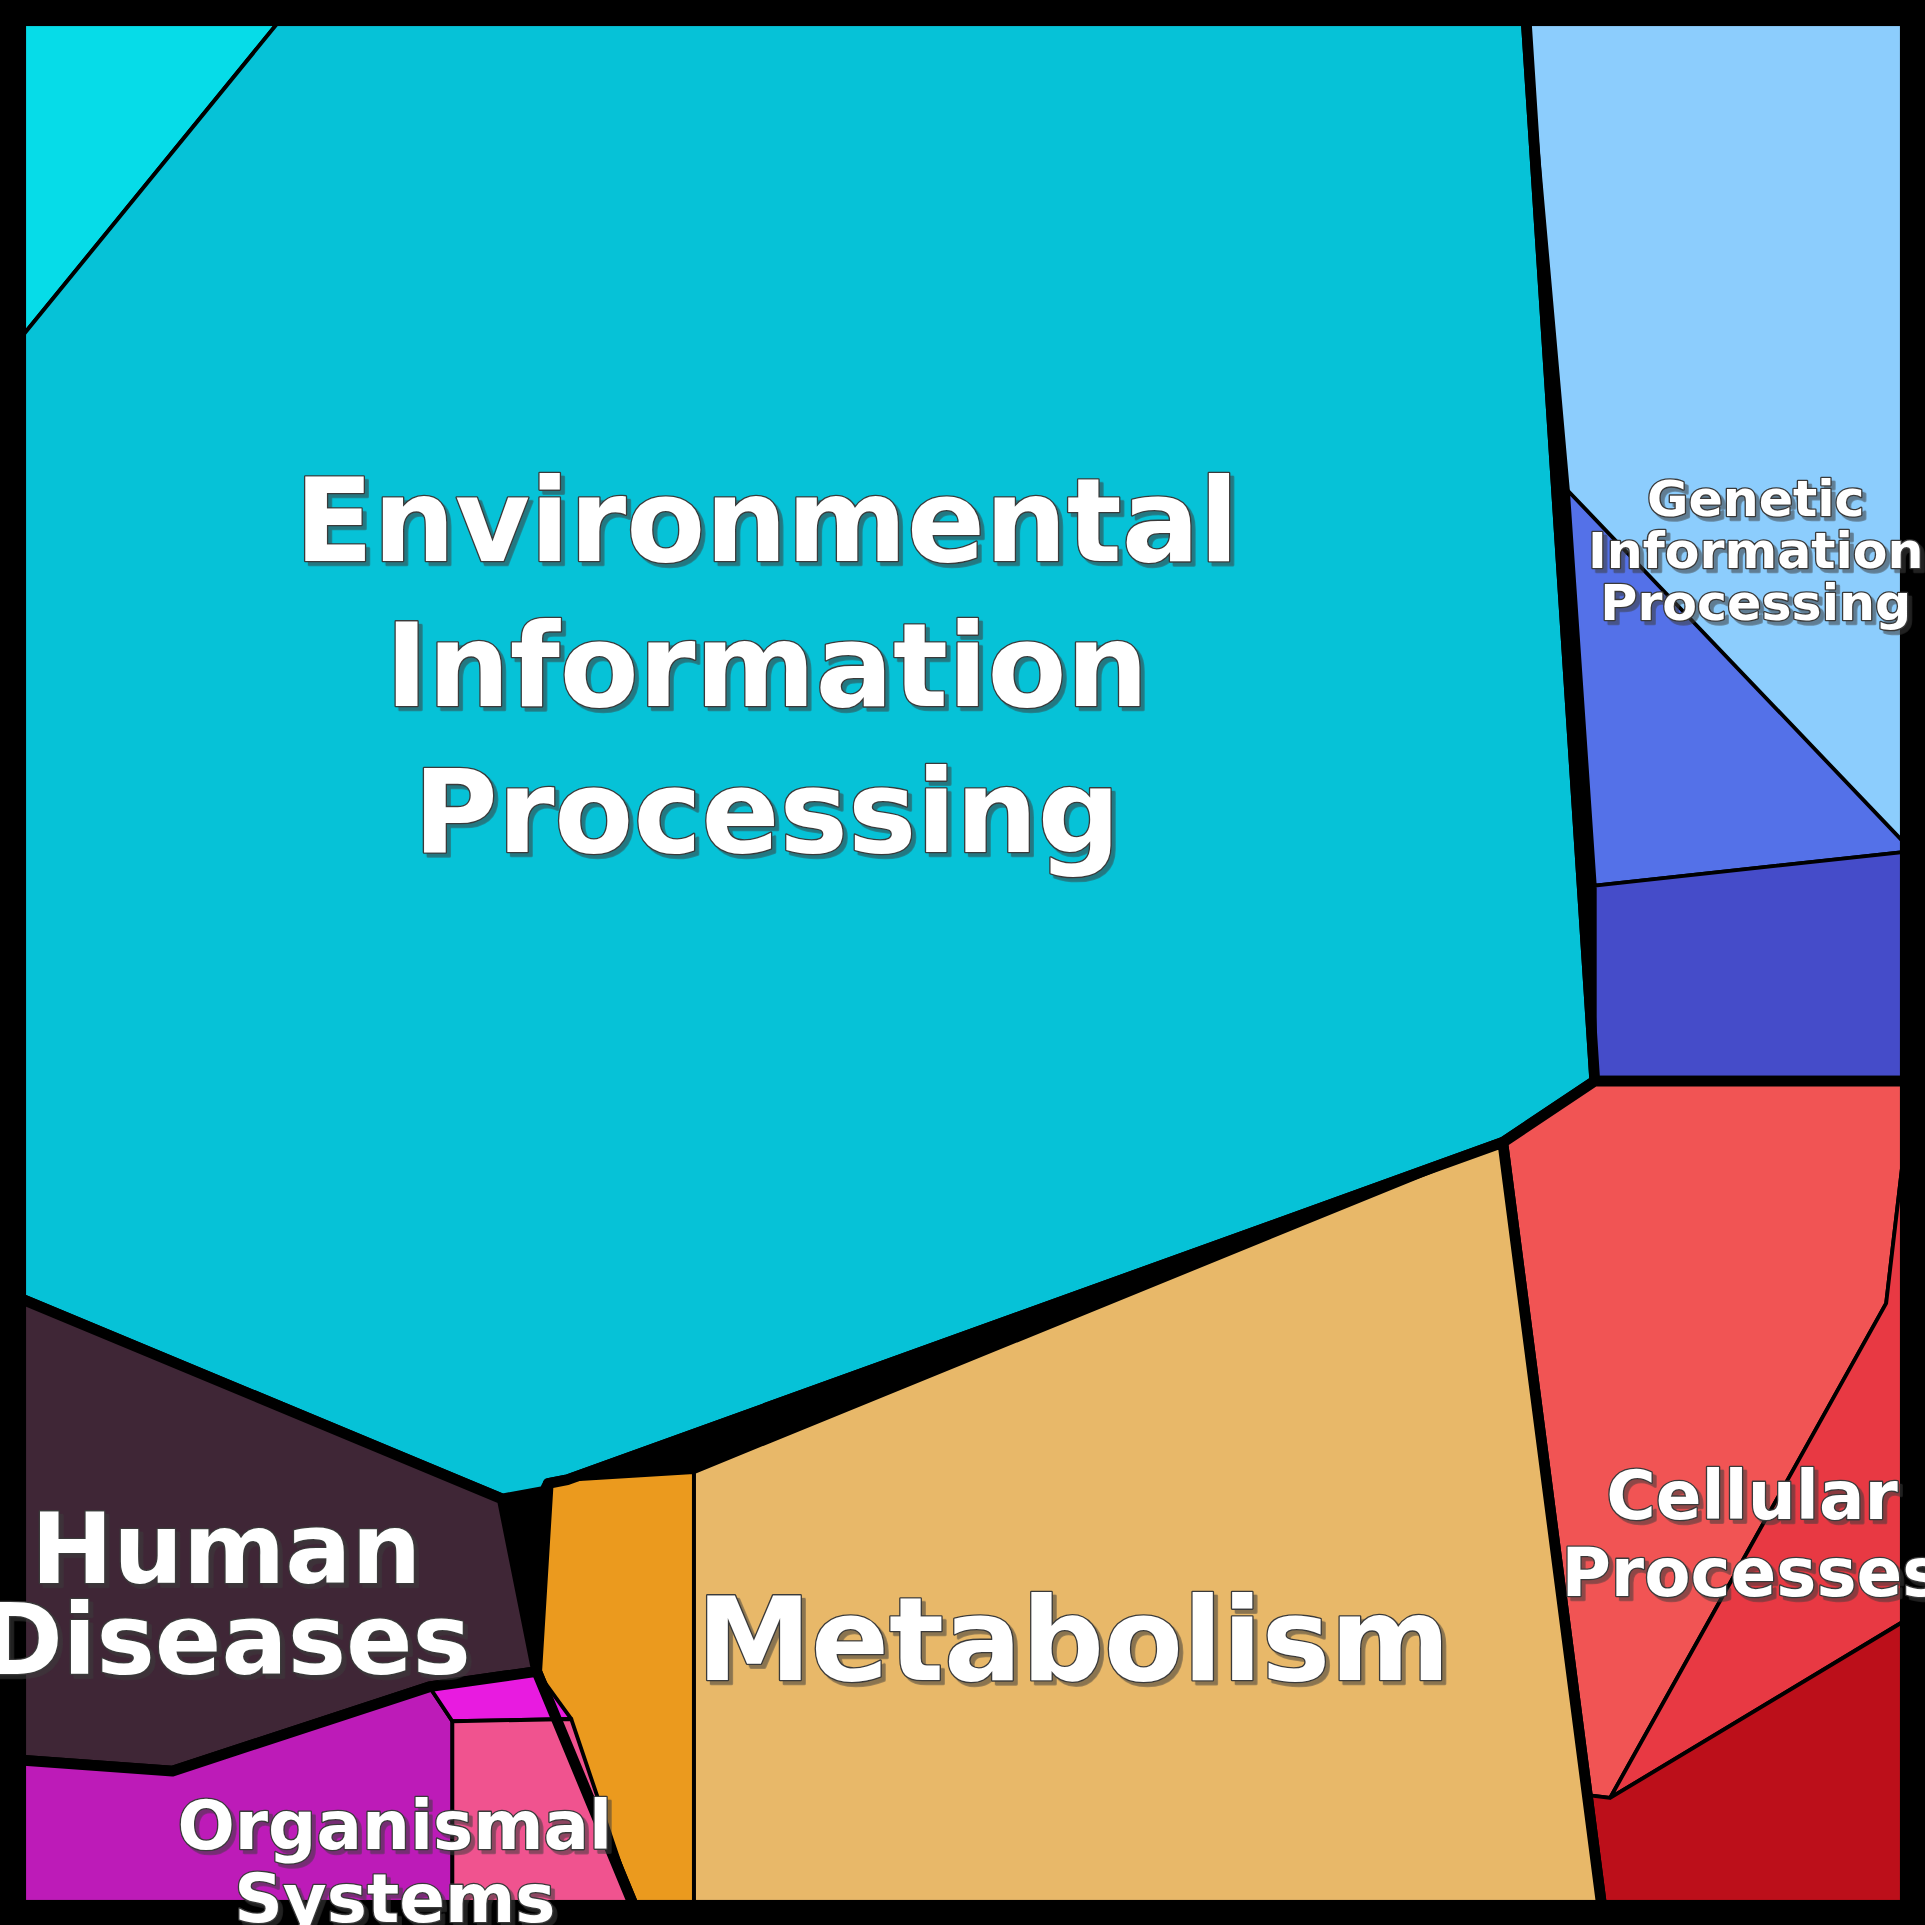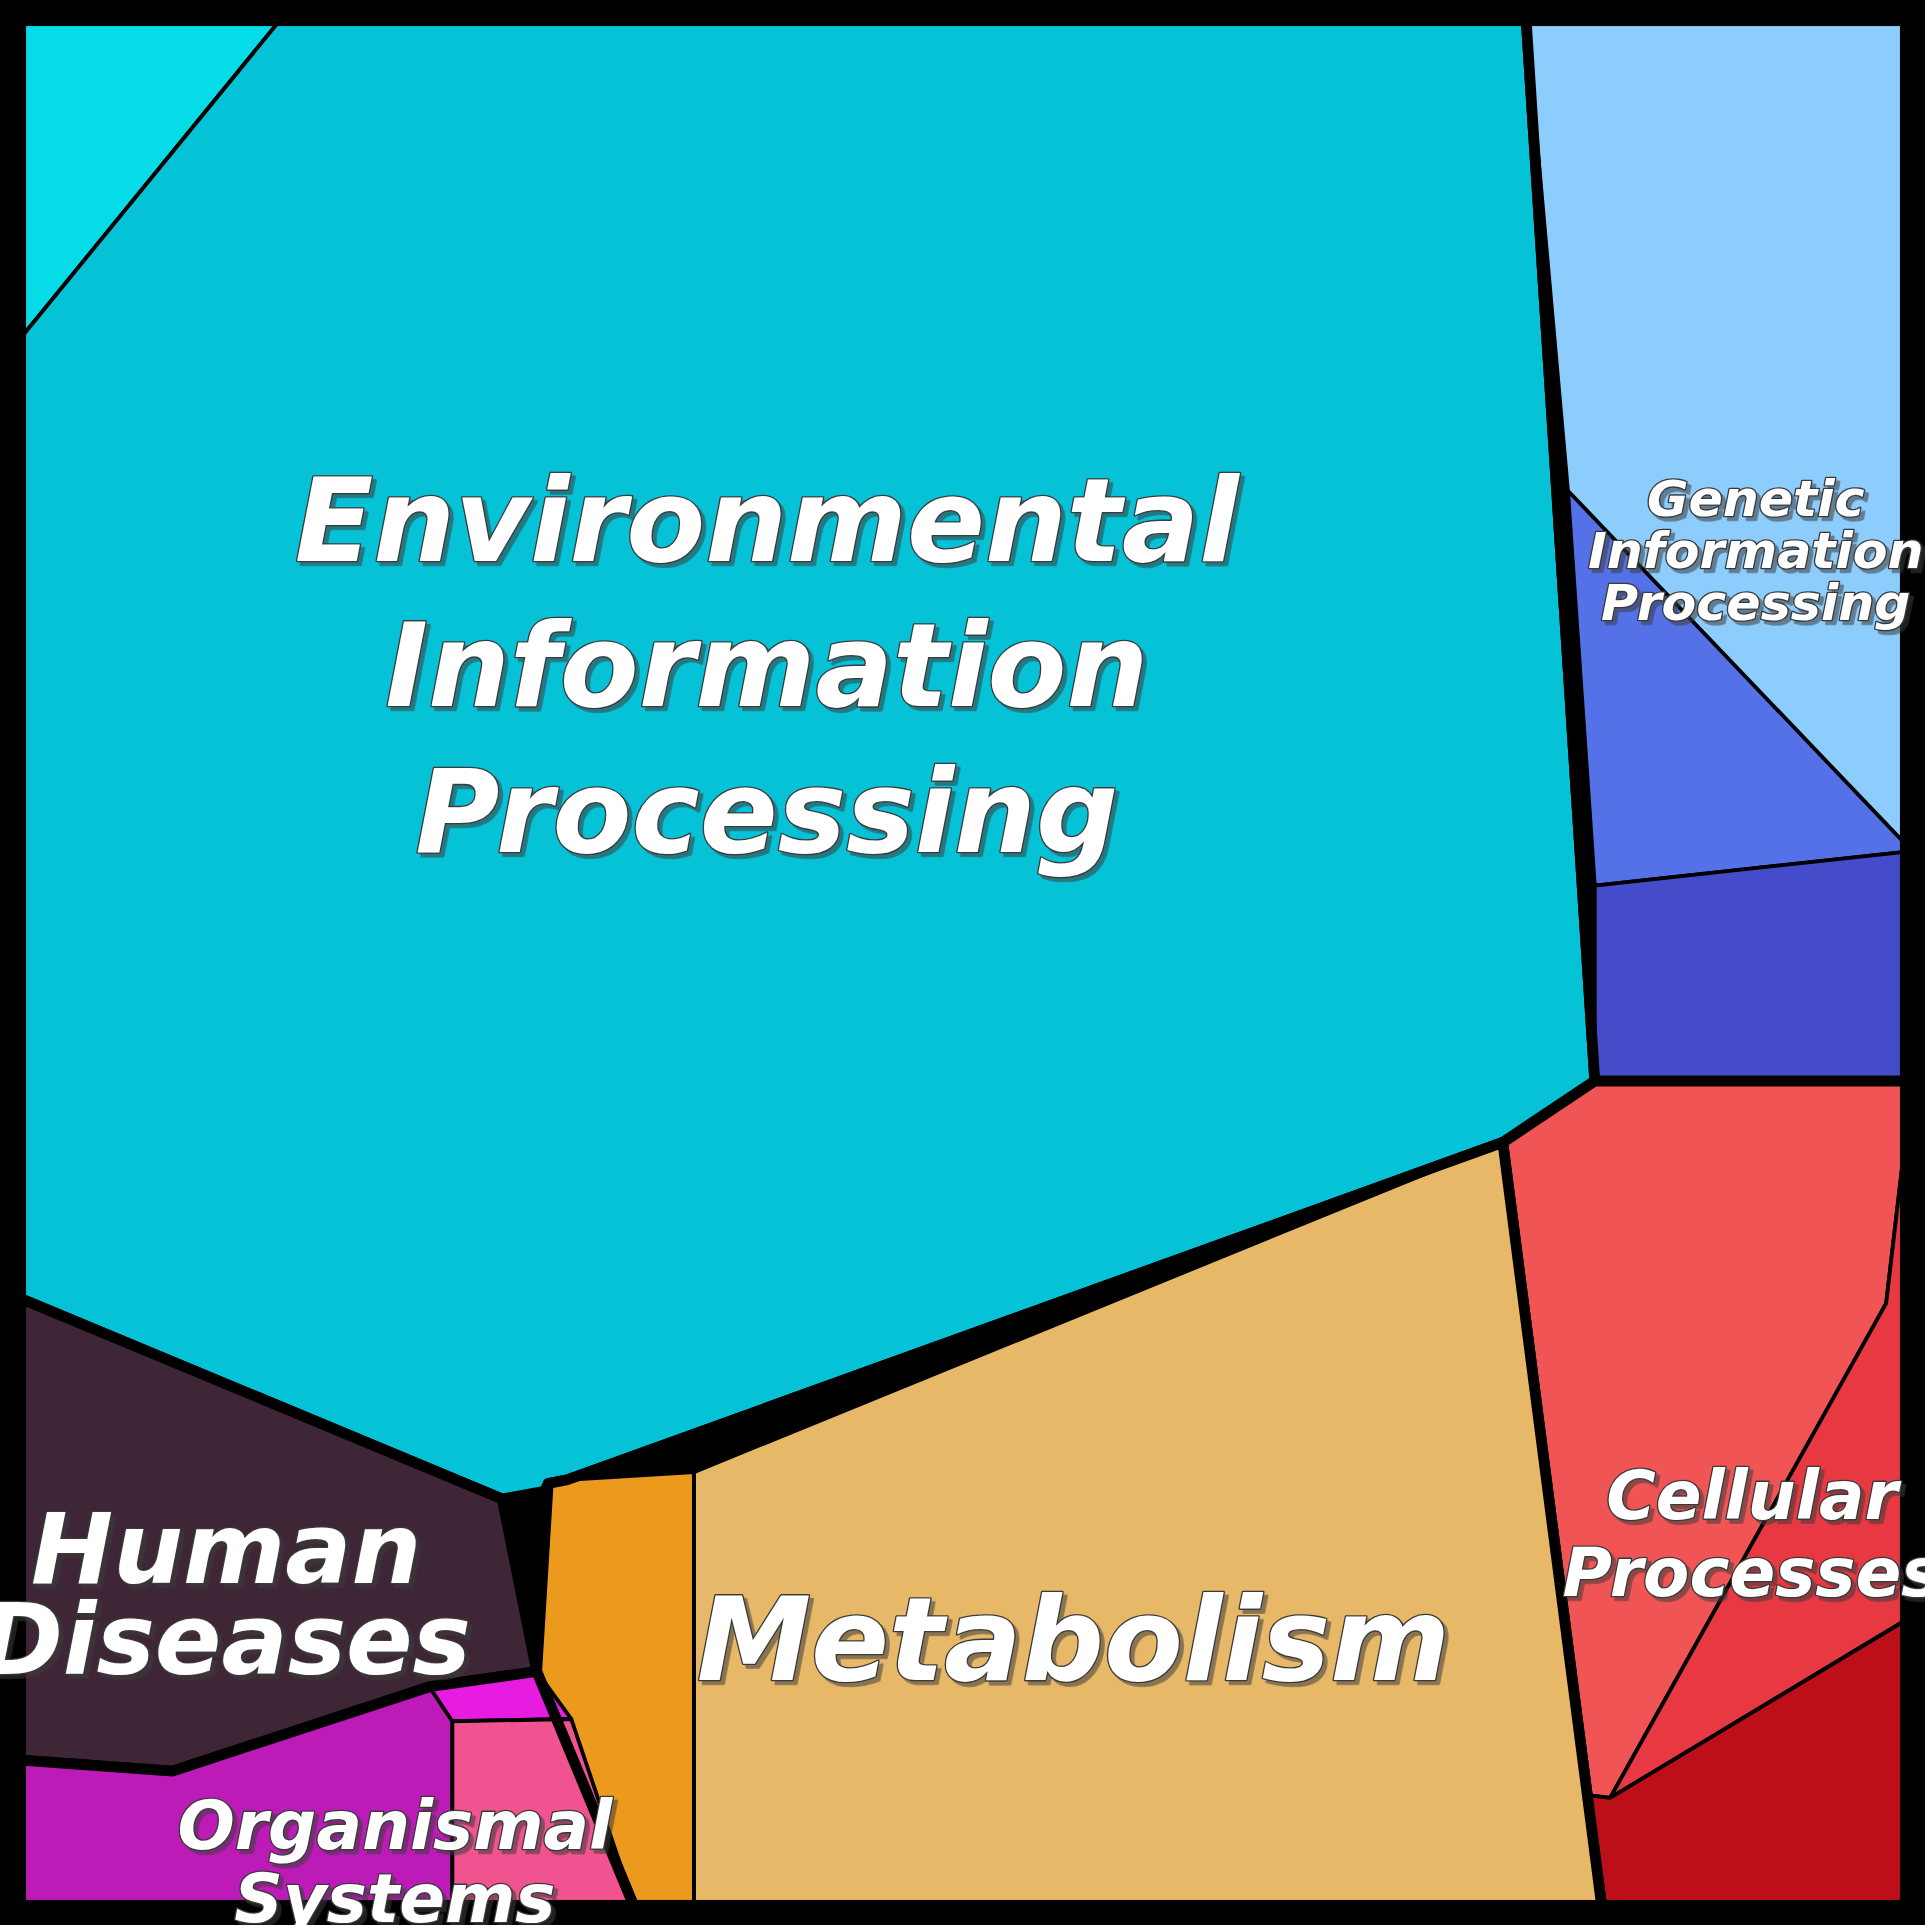--- a/index.html
+++ b/index.html
@@ -7,21 +7,20 @@
     padding: 0;
     background: #ffffff;
     font-family: "DejaVu Sans", sans-serif;
   }
   #stage {
     position: relative;
     width: 1926px;
     height: 1926px;
     overflow: hidden;
     background: #000000;
-    font-style: italic;
   }
   svg#treemap {
     display: block;
     width: 1926px;
     height: 1926px;
   }
   .cell {
     stroke: #000000;
     stroke-linejoin: round;
   }

